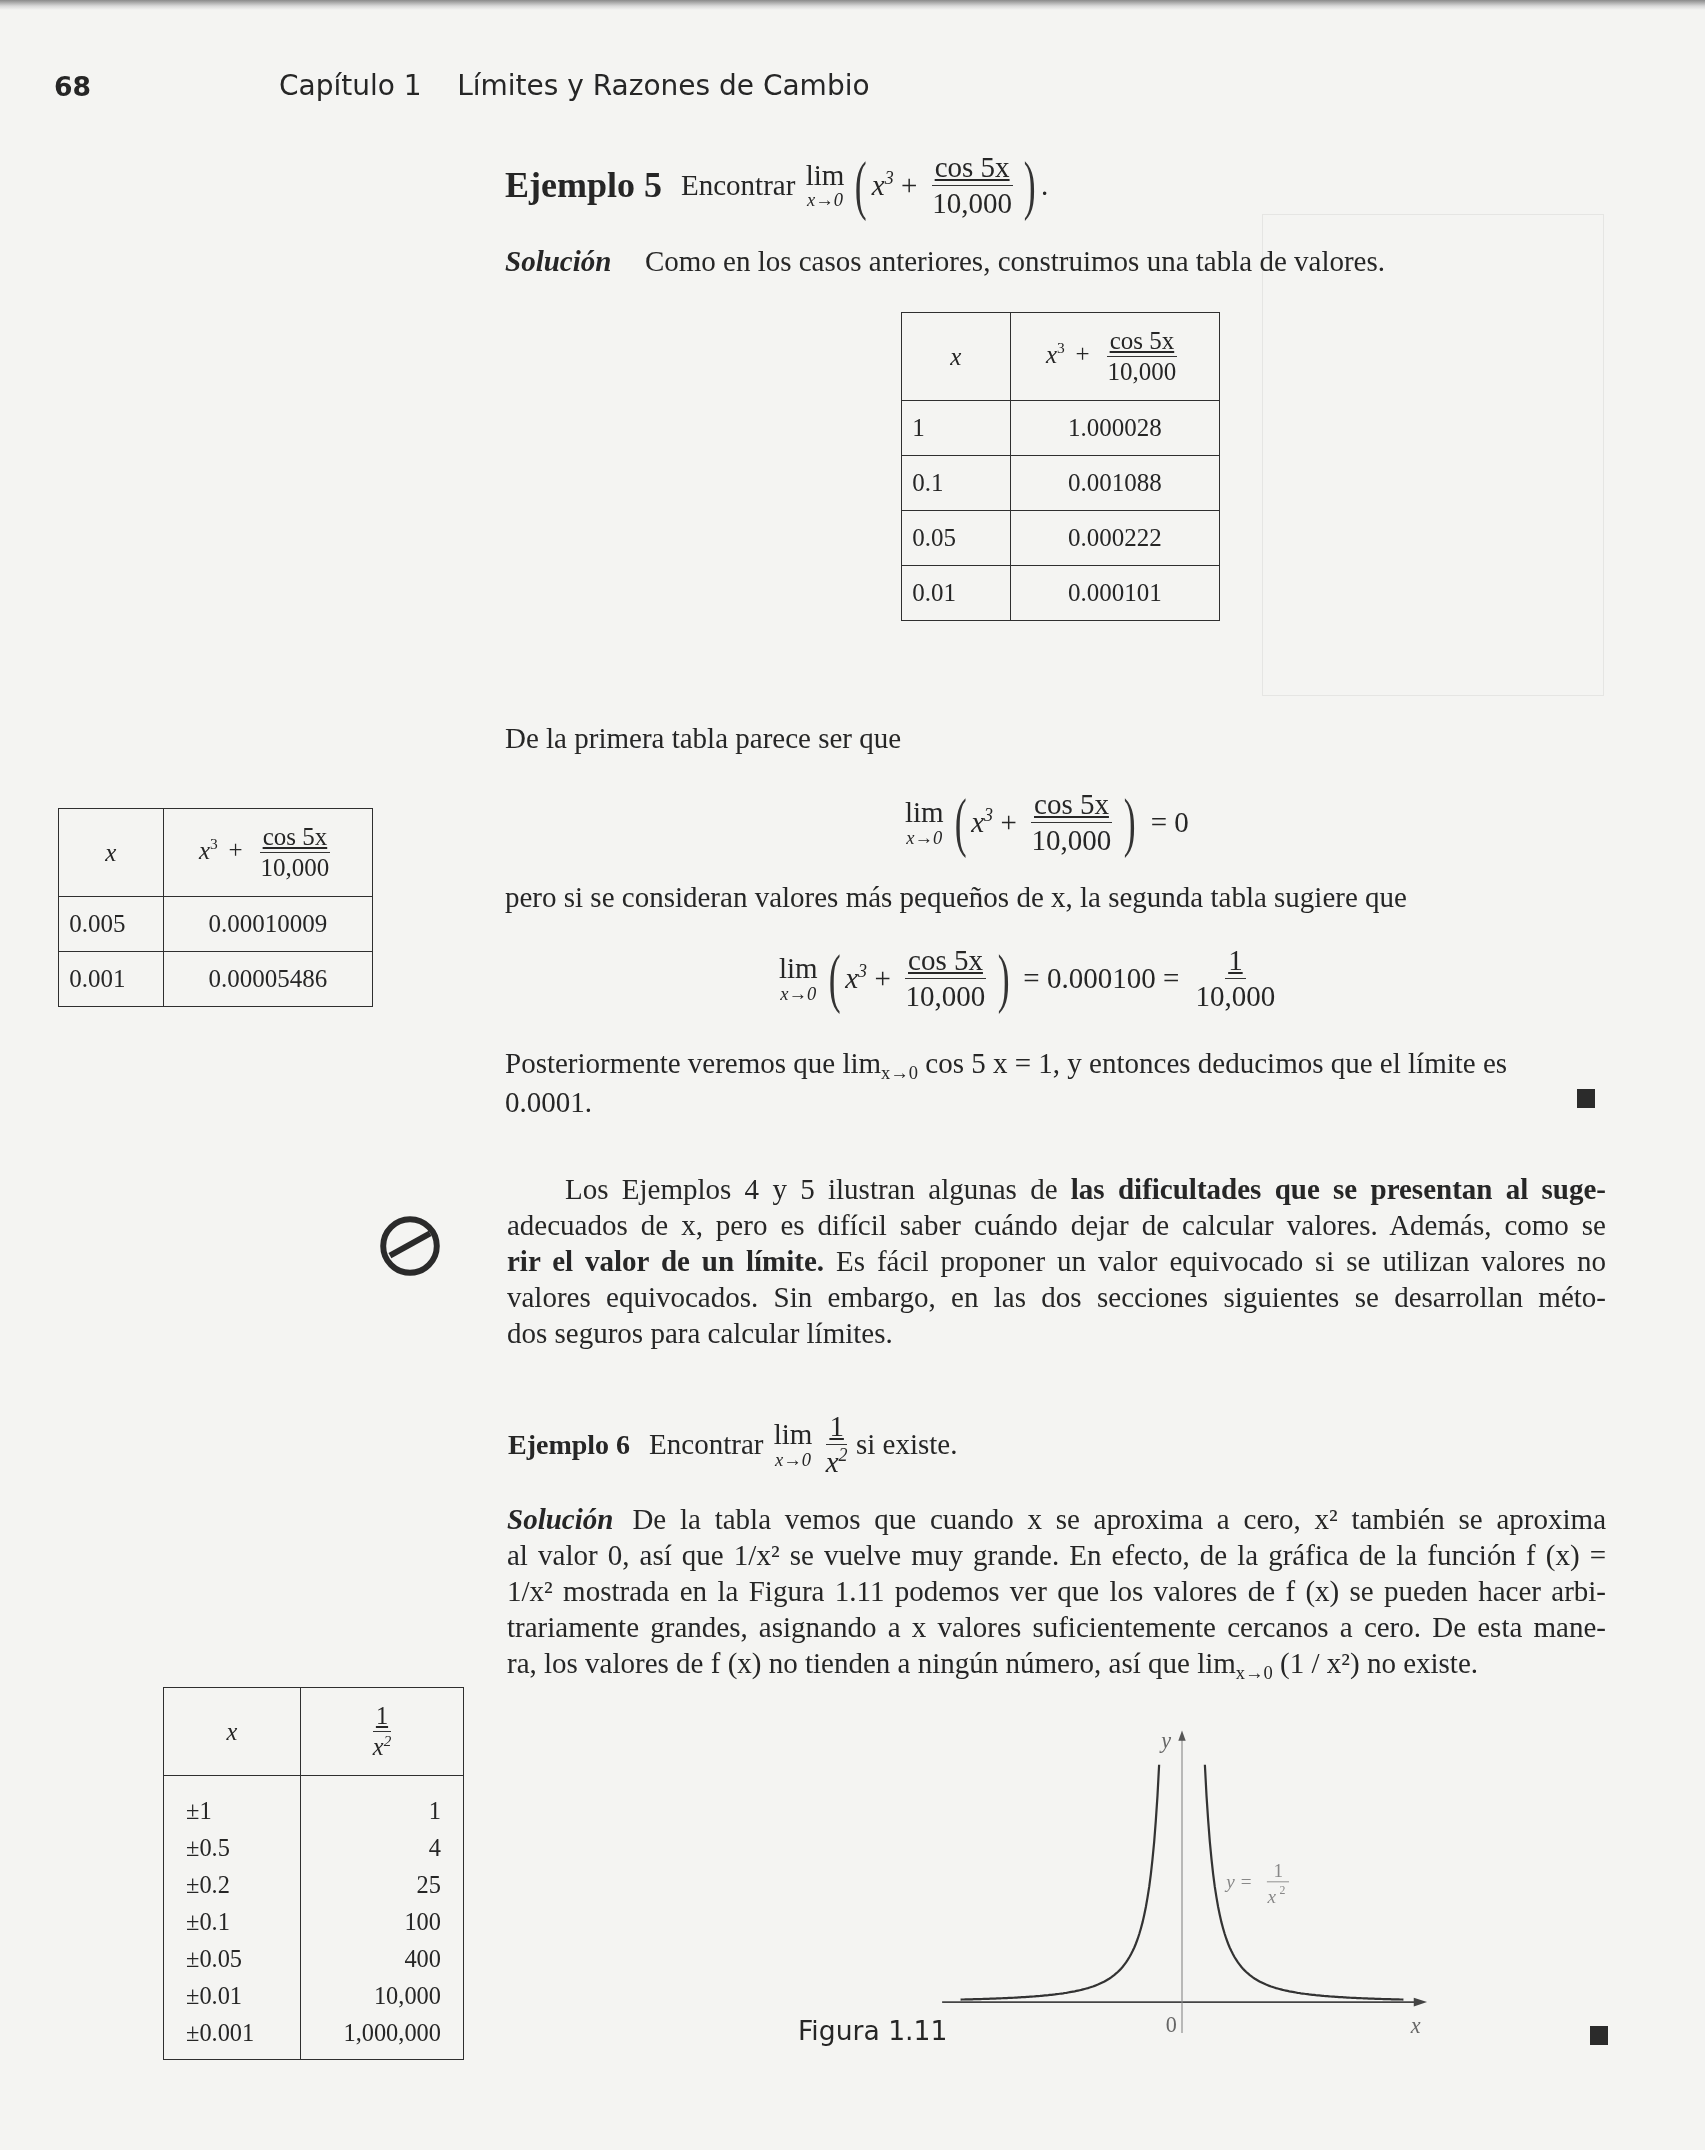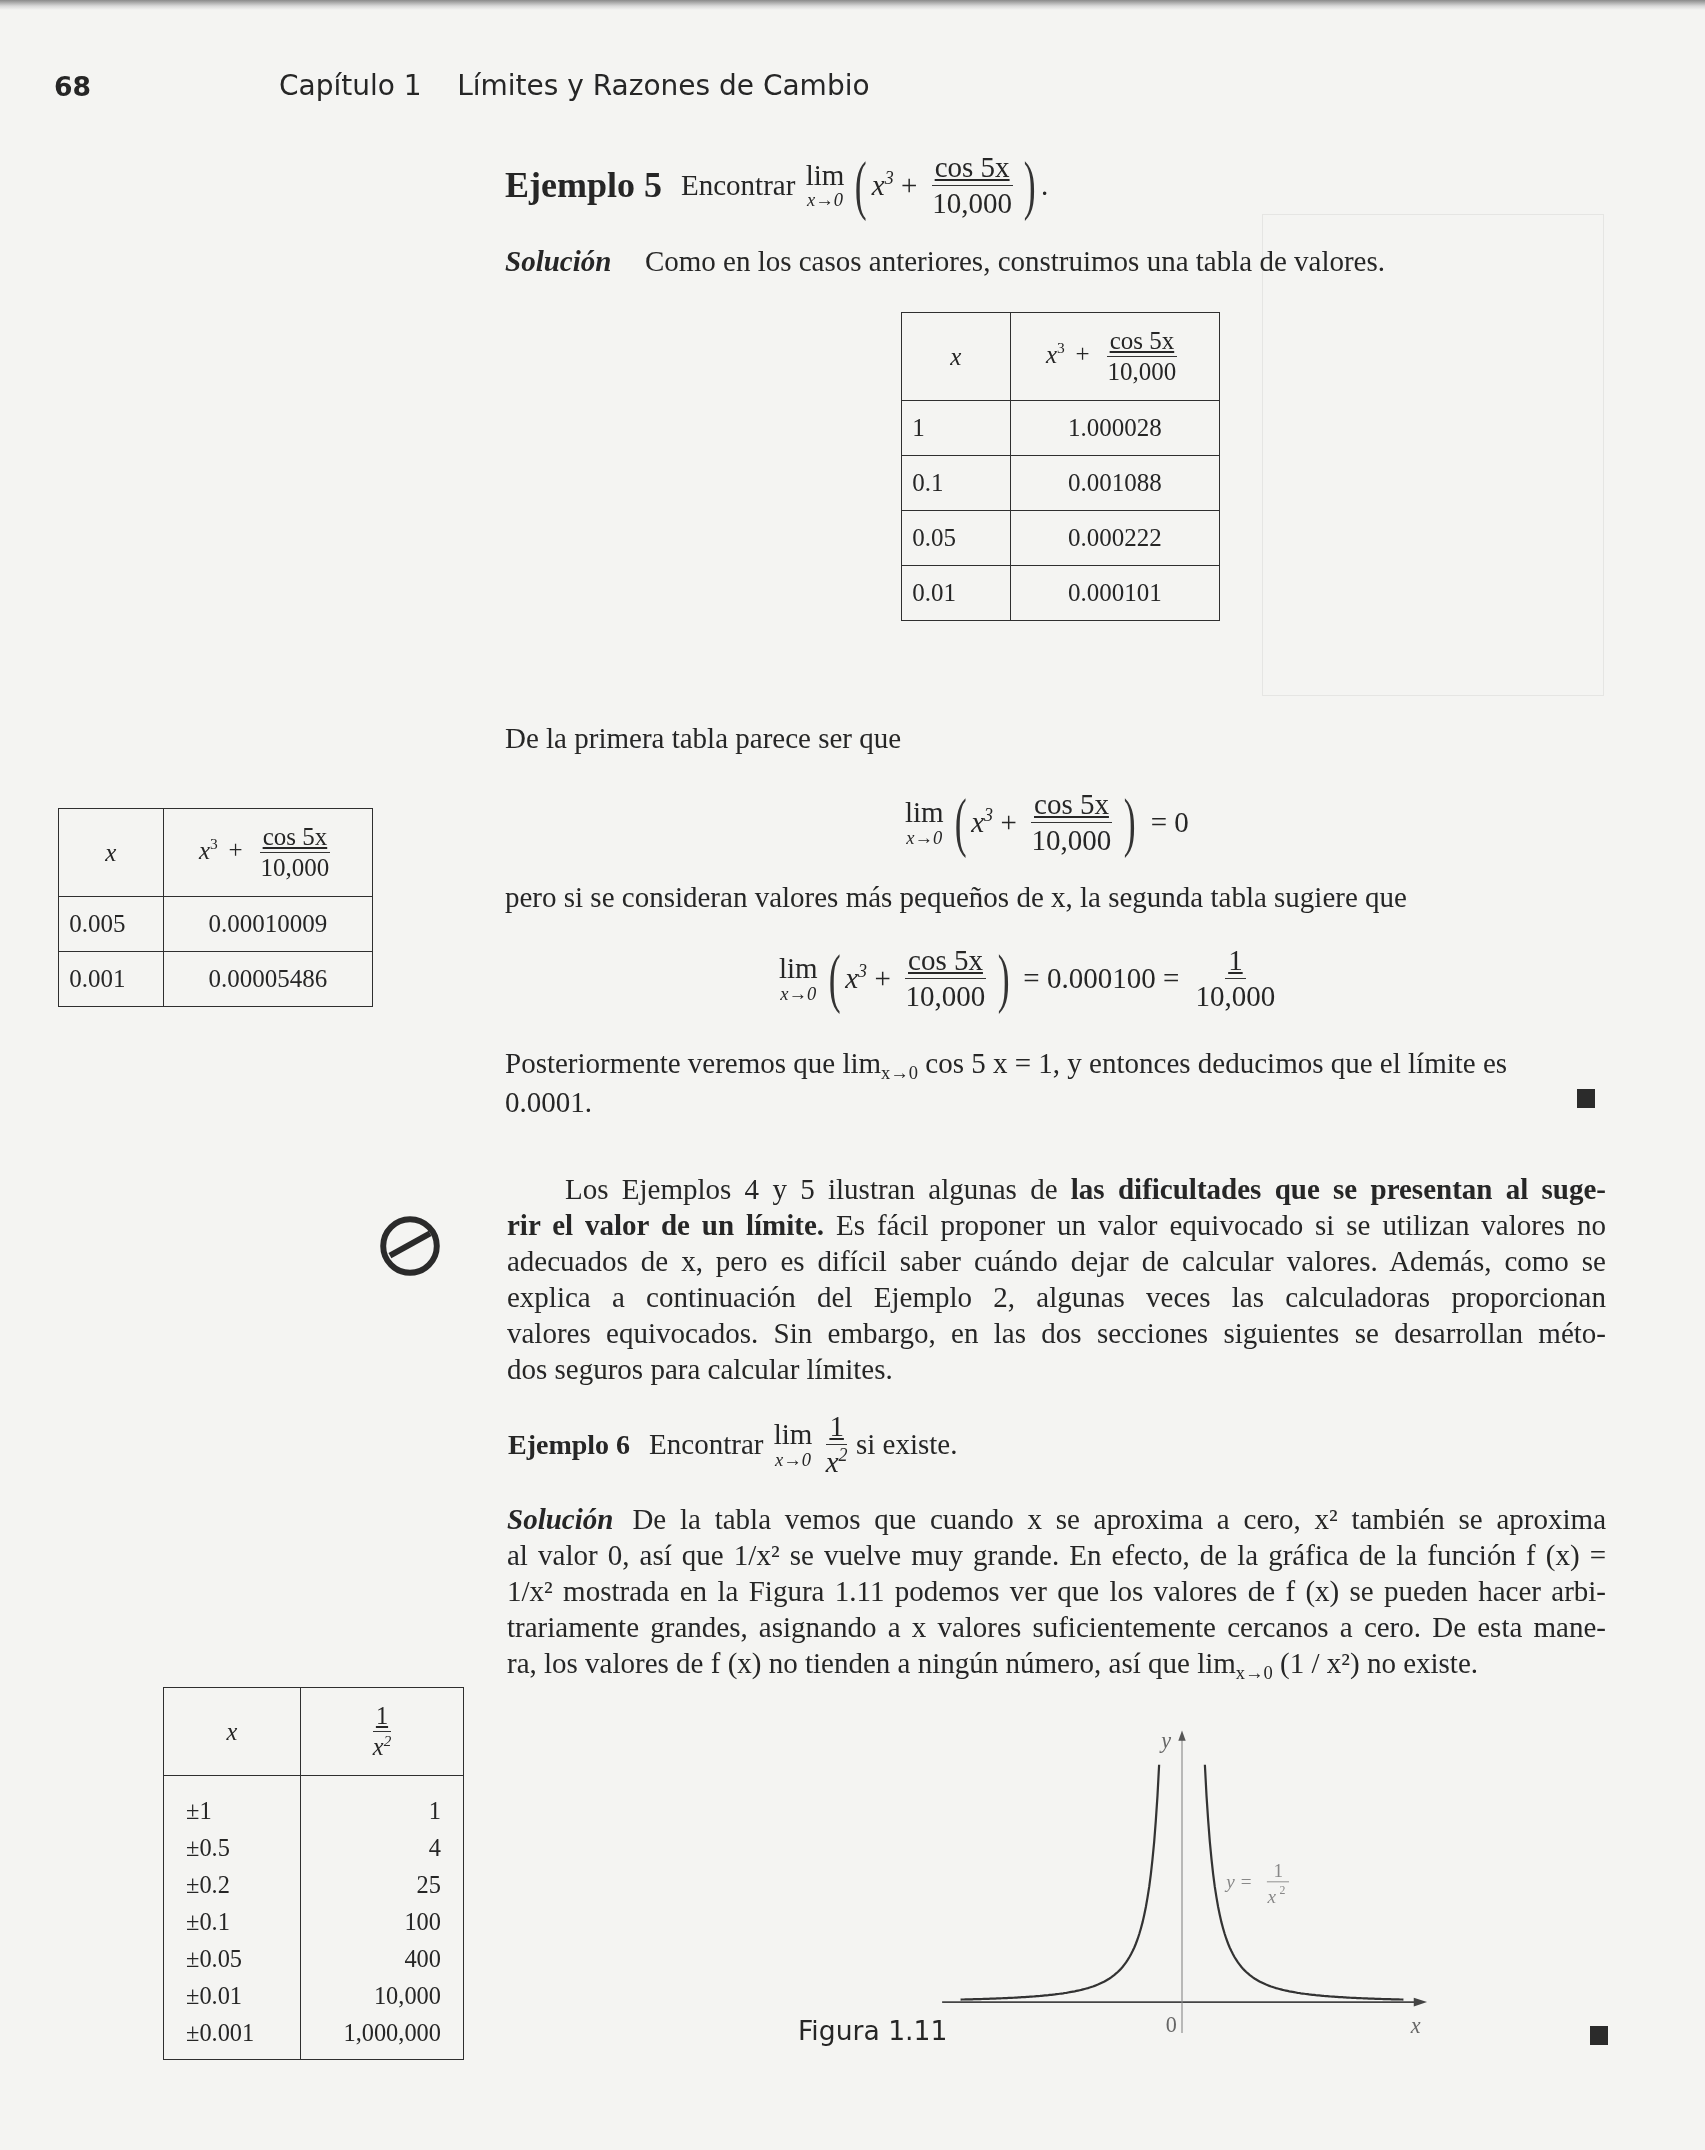--- a/index.html
+++ b/index.html
@@ -179,23 +179,22 @@
 <div class="abs t" style="left:505px;top:1088px;">0.0001.</div>
 <div class="endmark" style="left:1577px;top:1089px;"></div>
 
 <svg class="abs" style="left:378px;top:1214px;" width="64" height="64" viewBox="0 0 86 86">
   <circle cx="43" cy="43" r="36" fill="none" stroke="#2a2a2a" stroke-width="8"></circle>
   <line x1="16" y1="56" x2="70" y2="26" stroke="#2a2a2a" stroke-width="8"></line>
 </svg>
 
 <div class="para" style="left:507px;top:1171px;width:1099px;">
   <span class="line" style="padding-left:58px;text-align:justify;"><span>Los Ejemplos 4 y 5 ilustran algunas de </span><span class="b">las dificultades que se presentan al suge-</span></span>
+  <span class="line">adecuados de x, pero es difícil saber cuándo dejar de calcular valores. Además, como se</span>
   <span class="line"><span class="b">rir el valor de un límite.</span><span> Es fácil proponer un valor equivocado si se utilizan valores no</span></span>
-  <span class="line">adecuados de x, pero es difícil saber cuándo dejar de calcular valores. Además, como se</span>
-  <span class="line">explica a continuación del Ejemplo 2, algunas veces las calculadoras proporcionan</span>
   <span class="line">valores equivocados. Sin embargo, en las dos secciones siguientes se desarrollan méto-</span>
   <span class="line" style="text-align-last:left">dos seguros para calcular límites.</span>
 </div>
 
 <div class="abs t" style="left:508px;top:1404px;height:81px;display:flex;align-items:center;">
   <span class="b" style="font-size:28px">Ejemplo 6</span>
   <span style="display:inline-block;width:19px"></span>
   <span>Encontrar</span>
   <span style="display:inline-block;width:10.3px"></span>
   <span class="lim">

